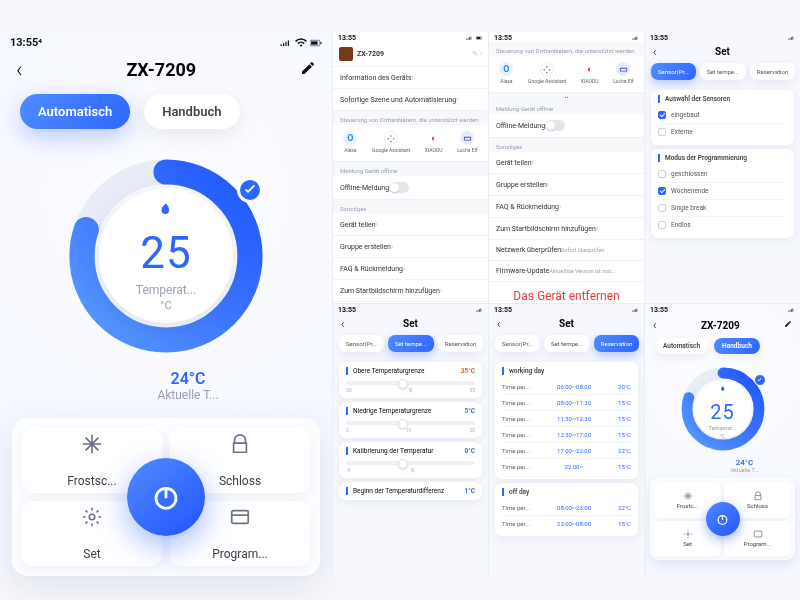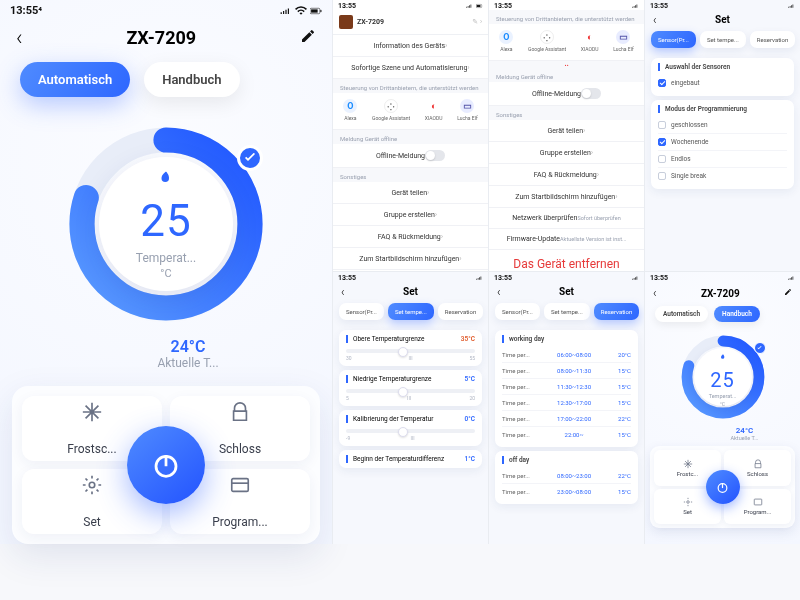--- a/index.html
+++ b/index.html
@@ -1,17 +1,17 @@
 <!DOCTYPE html>
 <html><head>
 <meta charset="utf-8">
 <style>
   * { box-sizing: border-box; margin: 0; padding: 0; font-family: -apple-system, "Segoe UI", Roboto, sans-serif; }
   body { background: #f7f8fb; width: 800px; height: 600px; overflow: hidden; }
-  .grid { display: grid; grid-template-columns: 332px 156px 156px 156px; height: 524px; }
+  .grid { display: grid; grid-template-columns: 332px 156px 156px 156px; height: 524px; margin-top: 32px; }
   .col { position: relative; background: #fff; border-left: 1px solid #e9ecf1; display: flex; flex-direction: column; }
   .col:first-child { border-left: none; }
   .rightcol { display: flex; flex-direction: column; }
   .mini { flex: 1 1 50%; border-bottom: 1px solid #e9ecf1; display: flex; flex-direction: column; overflow: hidden; }
   .mini:last-child { border-bottom: none; }
 
   
   .status { display:flex; justify-content:space-between; align-items:center; padding:4px 10px 0; font-size:11px; font-weight:700; color:#111; }
   .status.small { font-size:7px; padding:2px 5px 0; }
   .sicons { display:flex; gap:3px; align-items:center; }
@@ -73,21 +73,21 @@
   .tray.small .cell span { font-size:6px; }
   .power { position:absolute; top:50%; left:50%; width:78px; height:78px; margin:-39px 0 0 -39px; border-radius:50%; background:linear-gradient(140deg,#4f8bff,#2353ff); box-shadow:0 10px 30px rgba(50,100,255,.45); display:flex; align-items:center; justify-content:center; }
   .tray.small .power { width:34px; height:34px; margin:-17px 0 0 -17px; box-shadow:0 4px 12px rgba(50,100,255,.45); }
   .power svg { width:30px; height:30px; color:#fff; }
   .tray.small .power svg { width:13px; height:13px; }
 
   
   .list { flex:1; overflow:hidden; font-size:7px; color:#333; background:#f7f8fb; }
   .devhdr { display:flex; align-items:center; gap:4px; padding:5px 6px; background:#fff; border-bottom:1px solid #eef0f4; }
   .devimg { width:14px; height:14px; background:#7a3a1a; border-radius:2px; }
-  .row { background:#fff; padding:6px 7px; border-bottom:.5px solid #f0f1f5; display:flex; justify-content:center; align-items:center; }
+  .row { background:#fff; padding:6px 7px; border-bottom:.5px solid #f0f1f5; display:flex; justify-content:flex-start; align-items:center; }
   .row .chev { color:#bbb; font-size:8px; }
   .sect { padding:5px 7px 2px; font-size:6px; color:#9aa1b0; background:#f7f8fb; }
   .partners { display:flex; justify-content:space-around; padding:6px 3px 8px; background:#fff; border-bottom:.5px solid #f0f1f5; }
   .ptn { display:flex; flex-direction:column; align-items:center; gap:2px; font-size:5px; color:#666; }
   .pico { width:14px; height:14px; border-radius:50%; display:flex; align-items:center; justify-content:center; font-size:9px; font-weight:700; }
   .toggle { width:20px; height:11px; background:#e4e6eb; border-radius:6px; position:relative; }
   .toggle::after { content:''; position:absolute; top:1px; left:1px; width:9px; height:9px; background:#fff; border-radius:50%; box-shadow:0 1px 2px rgba(0,0,0,.15); }
   .red { color:#e63a3a; text-align:center; padding:7px; background:#fff; font-size:12px; }
   .rsub { font-size:5.5px; color:#9aa1b0; }
 
@@ -511,38 +511,42 @@
       <div class="tab">Set tempe...</div>
       <div class="tab">Reservation</div>
     </div>
     <div style="flex:1;overflow:hidden">
       <div class="card">
         <h4>Auswahl der Sensoren</h4>
         <div class="opt">
               <div class="cbx on"></div>
               <span>eingebaut</span>
             </div>
+        <div class="opt">
+              <div class="cbx"></div>
+              <span>Externe</span>
+            </div>
       </div>
       <div class="card">
         <h4>Modus der Programmierung</h4>
         <div class="opt">
               <div class="cbx"></div>
               <span>geschlossen</span>
             </div>
         <div class="opt">
               <div class="cbx on"></div>
               <span>Wochenende</span>
             </div>
         <div class="opt">
               <div class="cbx"></div>
-              <span>Endlos</span>
+              <span>Single break</span>
             </div>
         <div class="opt">
               <div class="cbx"></div>
-              <span>Single break</span>
+              <span>Endlos</span>
             </div>
       </div>
     </div>
   </div>
 
   <div class="mini" style="background:radial-gradient(circle at 50% 25%, #fbfcff, #f4f7ff)">
     <div class="status small">
           <span>13:55</span>
           <span class="sicons">
             <svg viewBox="0 0 20 12">

